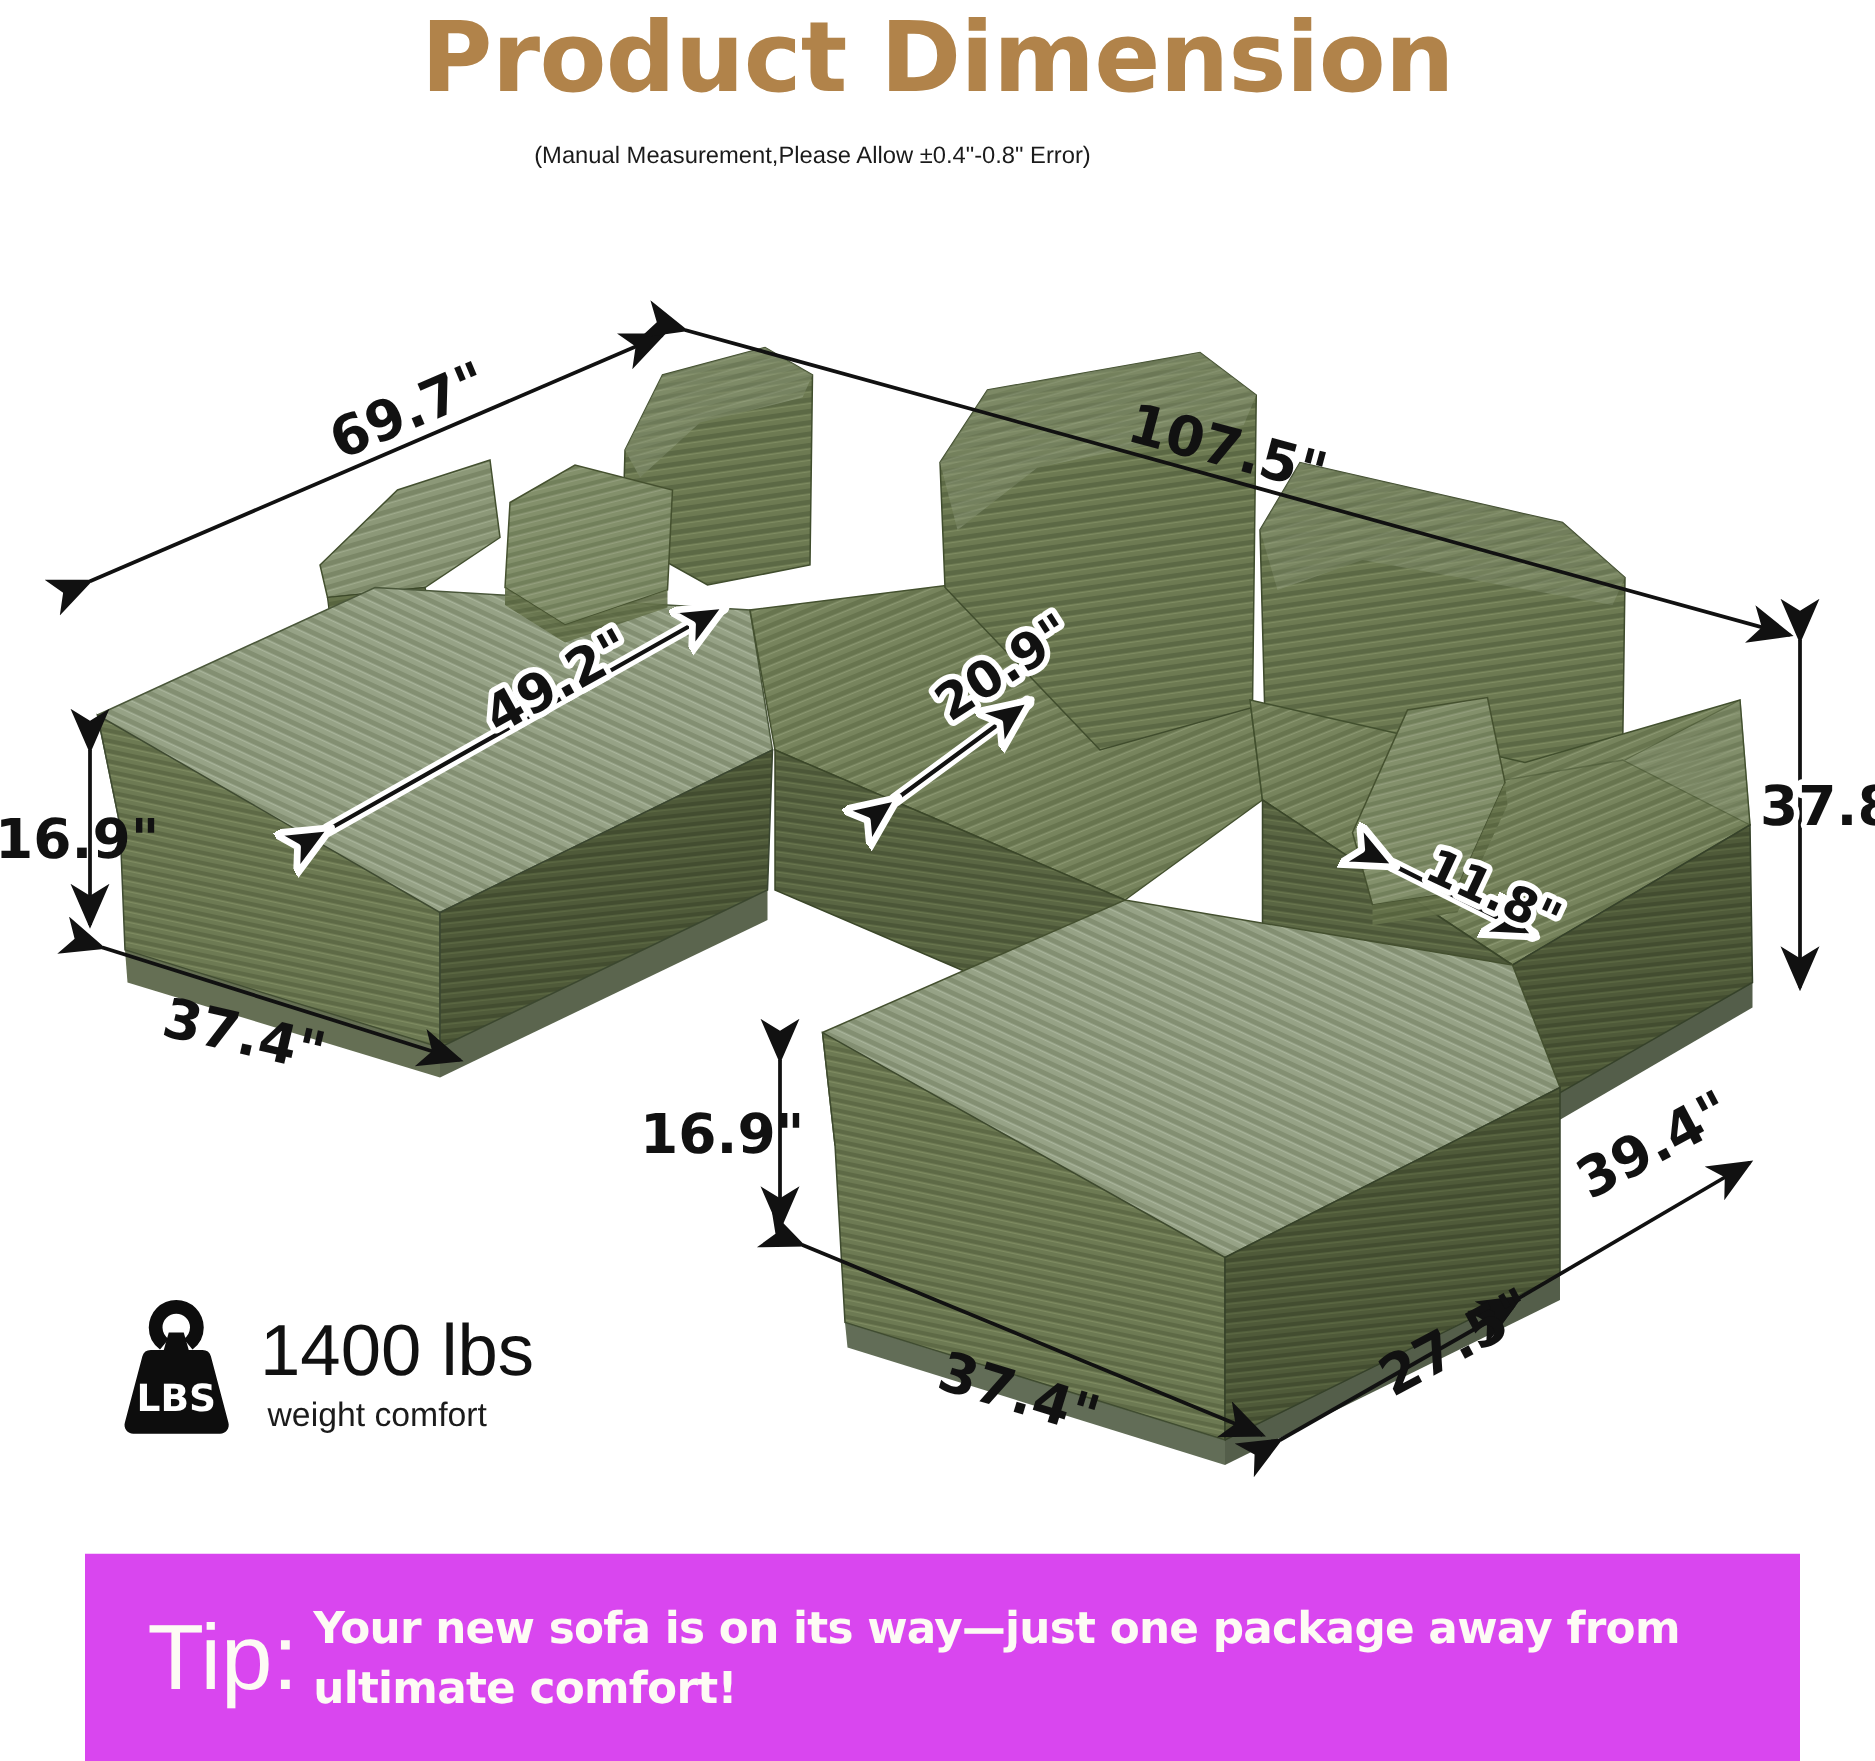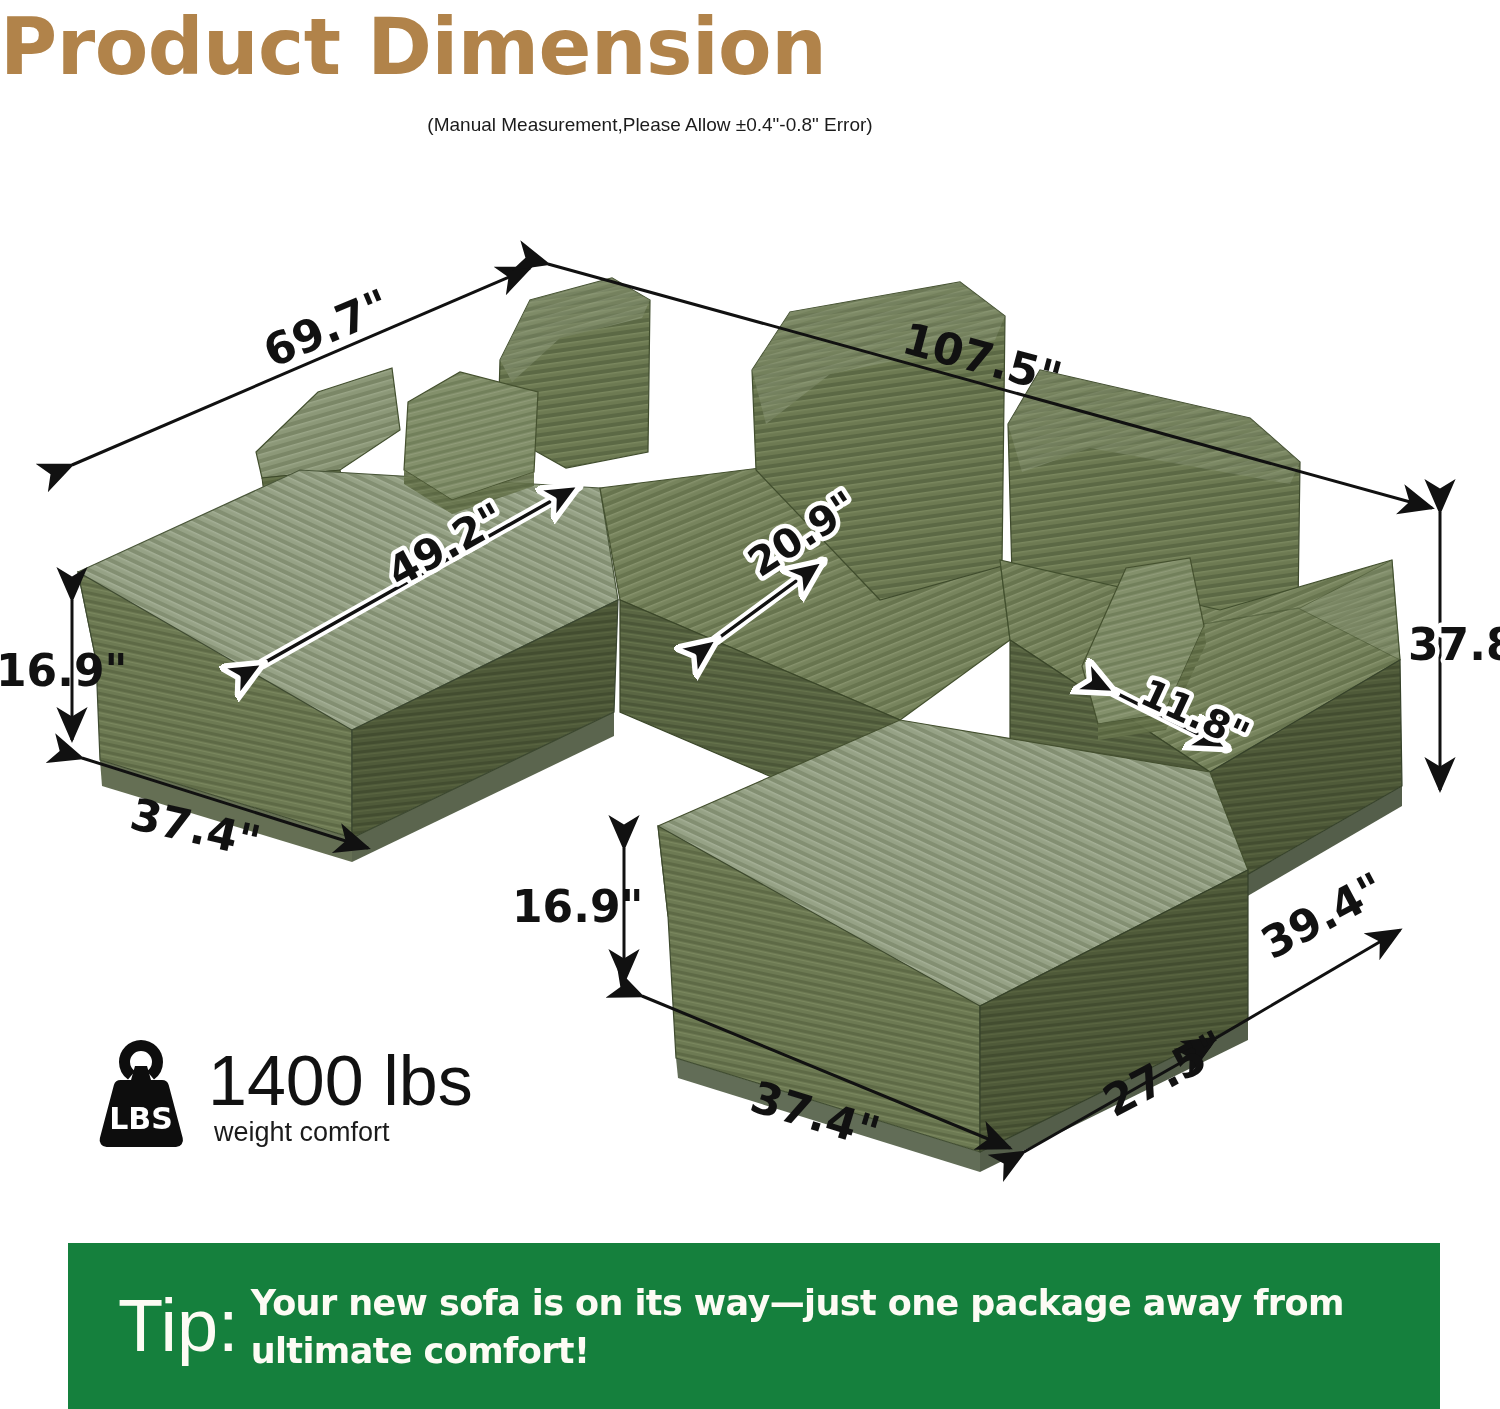--- a/index.html
+++ b/index.html
@@ -5,52 +5,52 @@
   html,body{margin:0;padding:0;background:#fff;}
   body{
     width:1500px;height:1409px;position:relative;overflow:hidden;
     font-family:"Liberation Sans", sans-serif;
     background:#ffffff;
   }
   #stage{position:absolute;inset:0;width:1500px;height:1409px;}
 
   
   .title{
-    position:absolute;left:0;top:2px;width:1500px;text-align:left;
+    position:absolute;left:0;top:2px;width:1500px;text-align:center;
     font-family:"DejaVu Sans", sans-serif;
     font-size:78px;font-weight:bold;letter-spacing:-0.5px;
     color:#b1834a;line-height:90px;white-space:nowrap;
   }
   .subtitle{
     position:absolute;left:0;top:105px;width:1300px;text-align:center;
     font-family:"Liberation Sans", sans-serif;
     font-size:19px;font-weight:400;color:#1b1b1b;line-height:40px;
   }
 
   
   #art{position:absolute;left:0;top:0;width:1500px;height:1409px;}
 
   
   .weight-wrap{position:absolute;left:86px;top:1032px;width:420px;height:140px;}
   .weight-icon{position:absolute;left:0;top:4px;width:110px;height:118px;}
   .weight-value{
     position:absolute;left:122px;top:18px;
     font-family:"Liberation Sans", sans-serif;
-    font-size:70px;font-weight:400;color:#111;line-height:62px;white-space:nowrap;
+    font-size:58px;font-weight:400;color:#111;line-height:62px;white-space:nowrap;
   }
   .weight-cap{
     position:absolute;left:128px;top:84px;
     font-family:"Liberation Sans", sans-serif;
     font-size:27px;font-weight:400;color:#1b1b1b;line-height:32px;white-space:nowrap;
   }
 
   
   .tip-banner{
     position:absolute;left:68px;top:1243px;width:1372px;height:166px;
-    background:#15803d;display:flex;align-items:center;
+    background:#d946ef;display:flex;align-items:center;
   }
   .tip-label{
     margin-left:50px;
     font-family:"Liberation Sans", sans-serif;
     font-size:74px;font-weight:400;color:#fdfbf4;line-height:78px;
     white-space:nowrap;
   }
   .tip-text{
     margin-left:12px;margin-top:2px;
     font-family:"DejaVu Sans", sans-serif;

